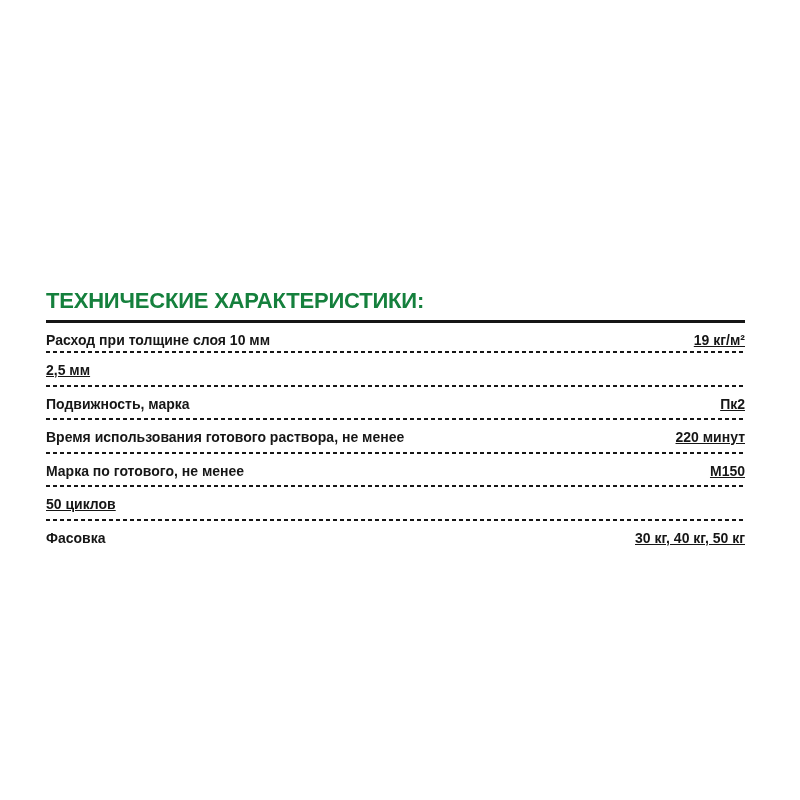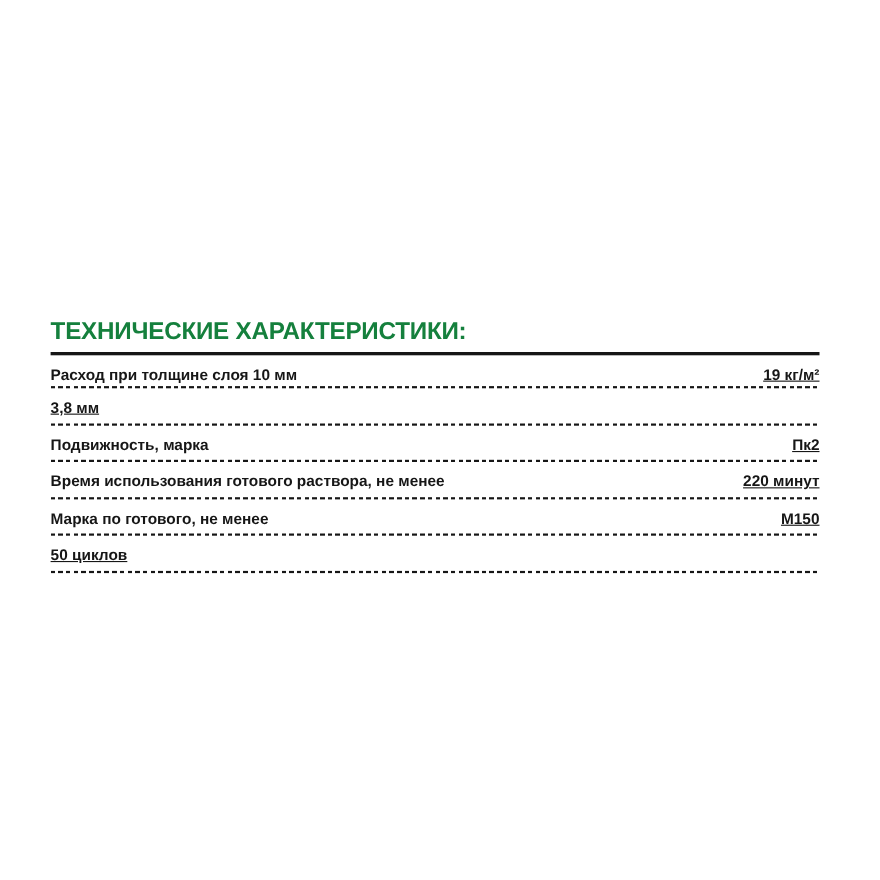--- a/index.html
+++ b/index.html
@@ -76,21 +76,21 @@
 
     <div class="spec-table">
 
       <div class="spec-row first">
         <span class="label">Расход при толщине слоя 10 мм</span>
         <span class="value">19 кг/м²</span>
       </div>
       <div class="dashed-divider"></div>
 
       <div class="spec-row">
-        <span class="value">3,8 мм</span>
+        <span class="value">2,5 мм</span>
       </div>
       <div class="dashed-divider"></div>
 
       <div class="spec-row">
         <span class="label">Подвижность, марка</span>
         <span class="value">Пк2</span>
       </div>
       <div class="dashed-divider"></div>
 
       <div class="spec-row">
@@ -103,16 +103,20 @@
         <span class="label">Марка по готового, не менее</span>
         <span class="value">М150</span>
       </div>
       <div class="dashed-divider"></div>
 
       <div class="spec-row">
         <span class="value">50 циклов</span>
       </div>
       <div class="dashed-divider"></div>
 
+      <div class="spec-row last">
+        <span class="label">Фасовка</span>
+        <span class="value">30 кг, 40 кг, 50 кг</span>
+      </div>
 
     </div>
   </div>
 </div>
 
 </body></html>

